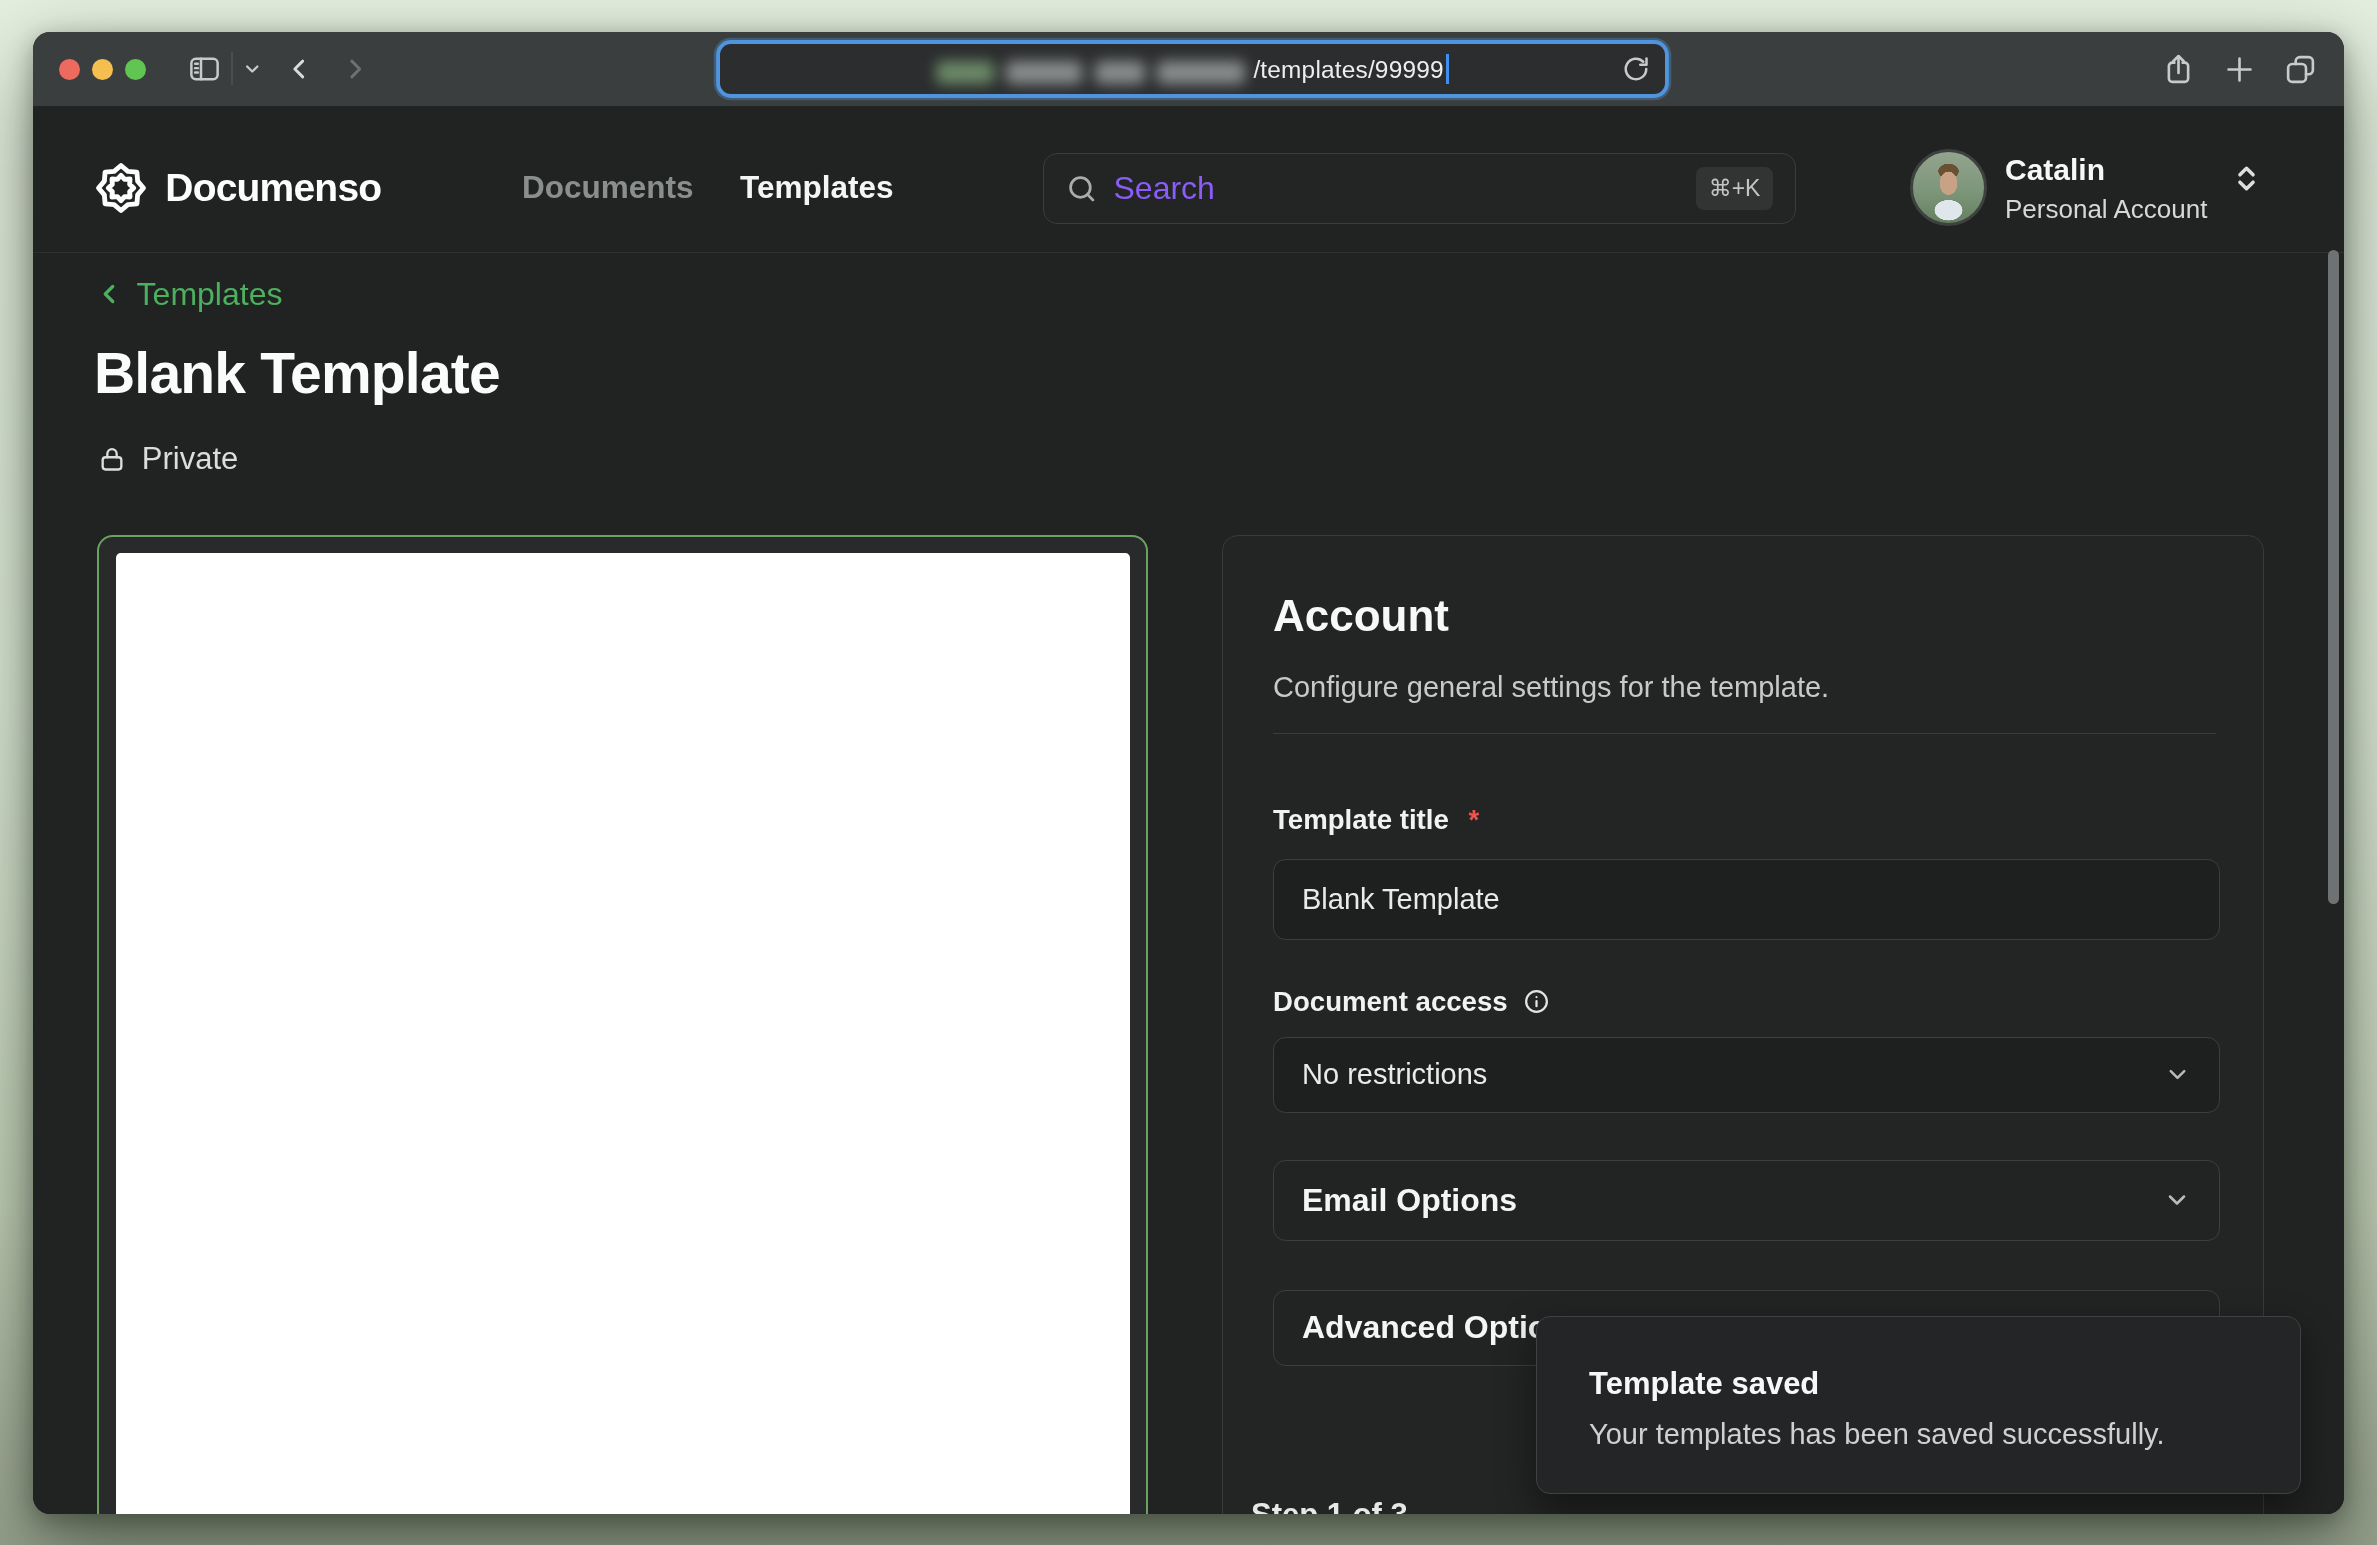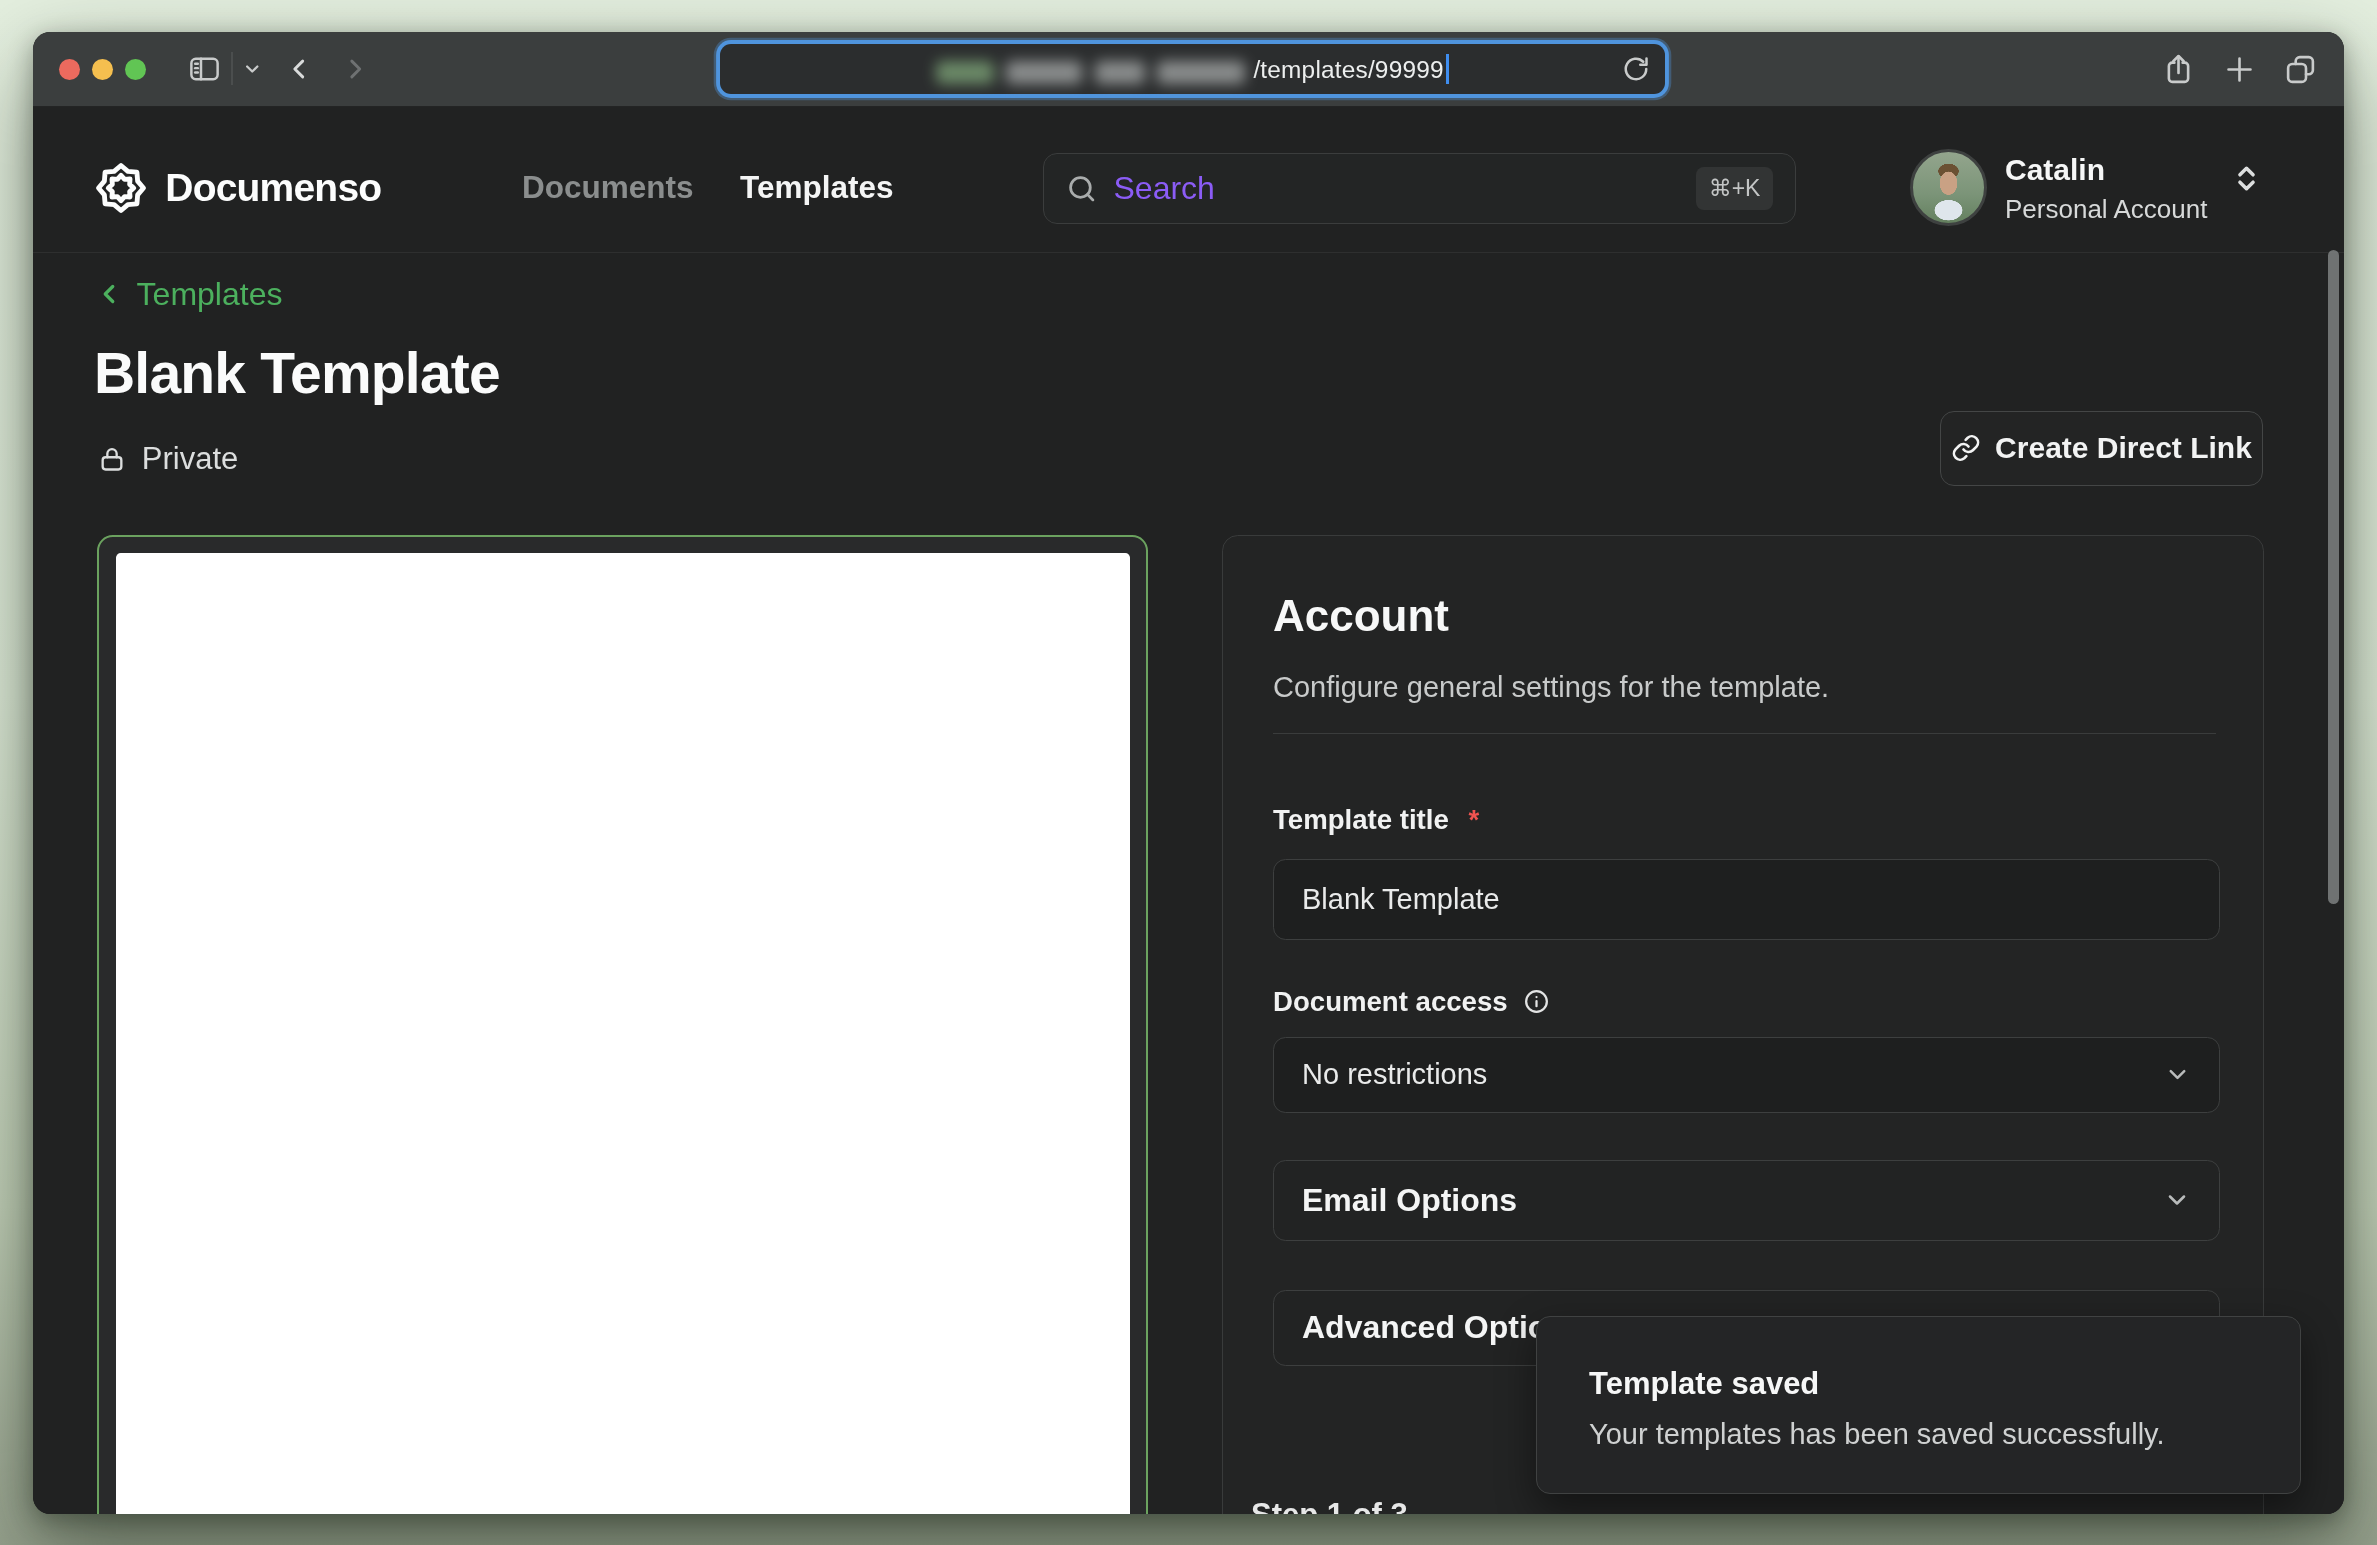--- a/index.html
+++ b/index.html
@@ -256,27 +256,20 @@
     <h1 class="page-title">Blank Template</h1>
 
     <div class="visibility">
       <svg width="28" height="28" viewBox="0 0 24 24" fill="none" stroke="#dcdede" stroke-width="2" stroke-linecap="round">
         <rect x="4" y="10.5" width="16" height="10.5" rx="2.5"></rect>
           <path d="M8 10.5V7.5a4 4 0 0 1 8 0v3"></path>
       </svg>
       <span class="visibility-label">Private</span>
     </div>
 
-    <div class="direct-link-btn">
-      <svg width="30" height="30" viewBox="0 0 24 24" fill="none" stroke="currentColor" stroke-width="2.1" stroke-linecap="round" stroke-linejoin="round">
-        <path d="M10 13.2a5 5 0 0 0 7.5.6l2.9-2.9a5 5 0 0 0-7-7.1l-1.7 1.7"></path>
-        <path d="M14 10.8a5 5 0 0 0-7.5-.6l-2.9 2.9a5 5 0 0 0 7 7.1l1.7-1.7"></path>
-      </svg>
-      <span>Create Direct Link</span>
-    </div>
 
     <div class="preview-card">
       <div class="preview-page"></div>
     </div>
 
     <div class="panel">
       <div class="panel-title">Account</div>
       <div class="panel-desc">Configure general settings for the template.</div>
       <div class="panel-divider"></div>
 

